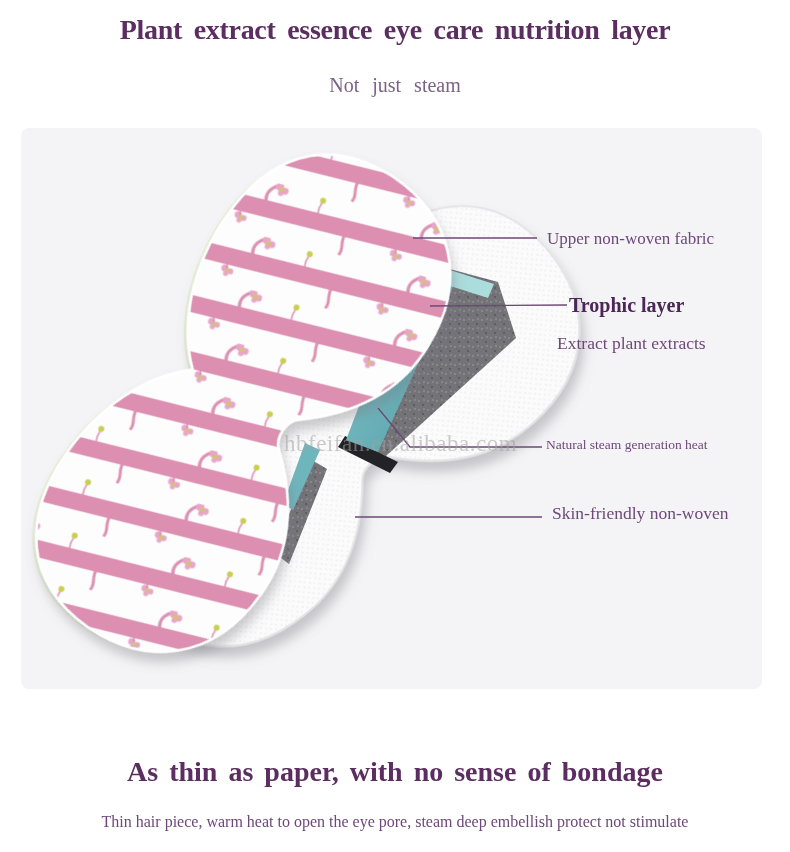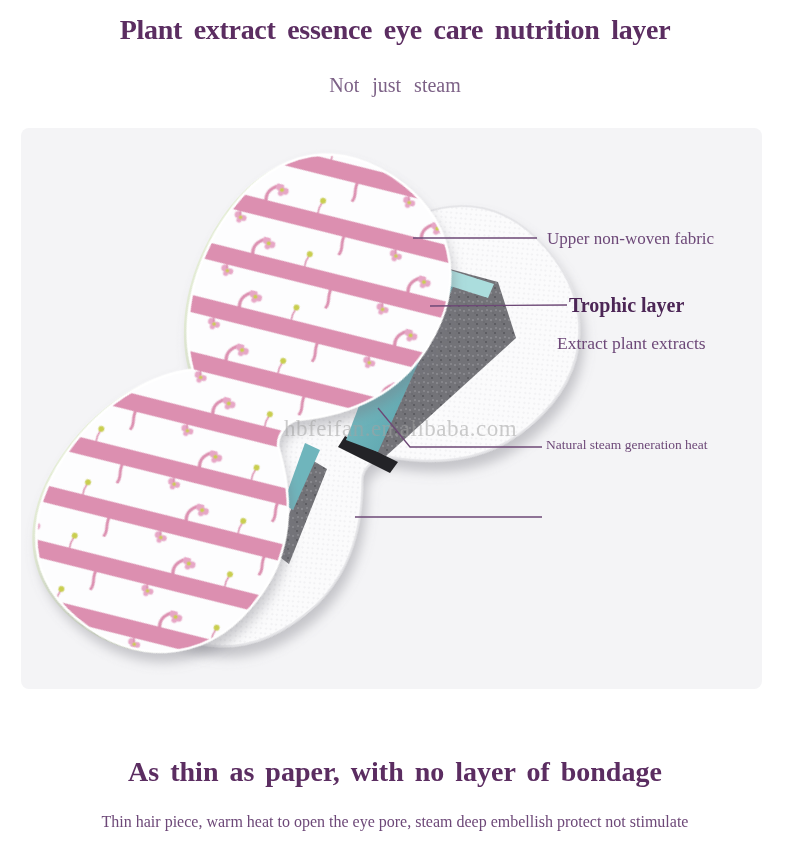--- a/index.html
+++ b/index.html
@@ -15,21 +15,21 @@
   .subtitle{
     position:absolute;top:73px;left:0;width:100%;
     text-align:center;font-size:20px;word-spacing:8px;line-height:24px;
   }
   .panel{
     position:absolute;left:21px;top:128px;width:741px;height:561px;
     border-radius:8px;
   }
   .panel svg{position:absolute;left:0;top:0;}
   .watermark{
-    position:absolute;left:263px;top:288px;z-index:3;
+    position:absolute;left:263px;top:303px;z-index:3;
     font-size:23px;letter-spacing:0.5px;opacity:0.55;white-space:nowrap;
   }
   .lbl{position:absolute;z-index:4;white-space:nowrap;}
   .lbl-upper{left:526px;top:101px;font-size:17px;line-height:20px;text-align:right;}
   .lbl-trophic{left:548px;top:165px;font-size:20px;line-height:24px;font-weight:bold;}
   .lbl-extract{left:536px;top:205px;font-size:17.5px;line-height:21px;}
   .lbl-steam{left:525px;top:309px;font-size:13.5px;line-height:16px;}
   .lbl-skin{left:531px;top:375px;font-size:17.5px;line-height:21px;}
   .footer-heading{
     position:absolute;top:755px;left:0;width:100%;margin:0;
@@ -125,19 +125,20 @@
       <path class="lead" d="M357,280 L389,319 L521,319" stroke="#6d4876"></path>
       <path class="lead" d="M334,389 L521,389" stroke="#6d4876"></path>
     </svg>
 
     <div class="watermark" style="color: rgb(163, 163, 163);">hbfeifan.en.alibaba.com</div>
 
     <div class="lbl lbl-upper" style="color: rgb(109, 72, 120);">Upper non-woven fabric</div>
     <div class="lbl lbl-trophic" style="color: rgb(76, 38, 86);">Trophic layer</div>
     <div class="lbl lbl-extract" style="color: rgb(109, 72, 120);">Extract plant extracts</div>
     <div class="lbl lbl-steam" style="color: rgb(109, 72, 120);">Natural steam generation heat</div>
+    <div class="lbl lbl-skin" style="color: rgb(109, 72, 120);">Skin-friendly non-woven</div>
   </div>
 
-  <h2 class="footer-heading" style="color: rgb(91, 45, 97);">As thin as paper, with no layer of bondage</h2>
+  <h2 class="footer-heading" style="color: rgb(91, 45, 97);">As thin as paper, with no sense of bondage</h2>
 
   <div class="footer-sub" style="color: rgb(109, 72, 120); text-align: center;">Thin hair piece, warm heat to open the eye pore, steam deep embellish protect not stimulate</div>
 
 </div>
 
 </body></html>

